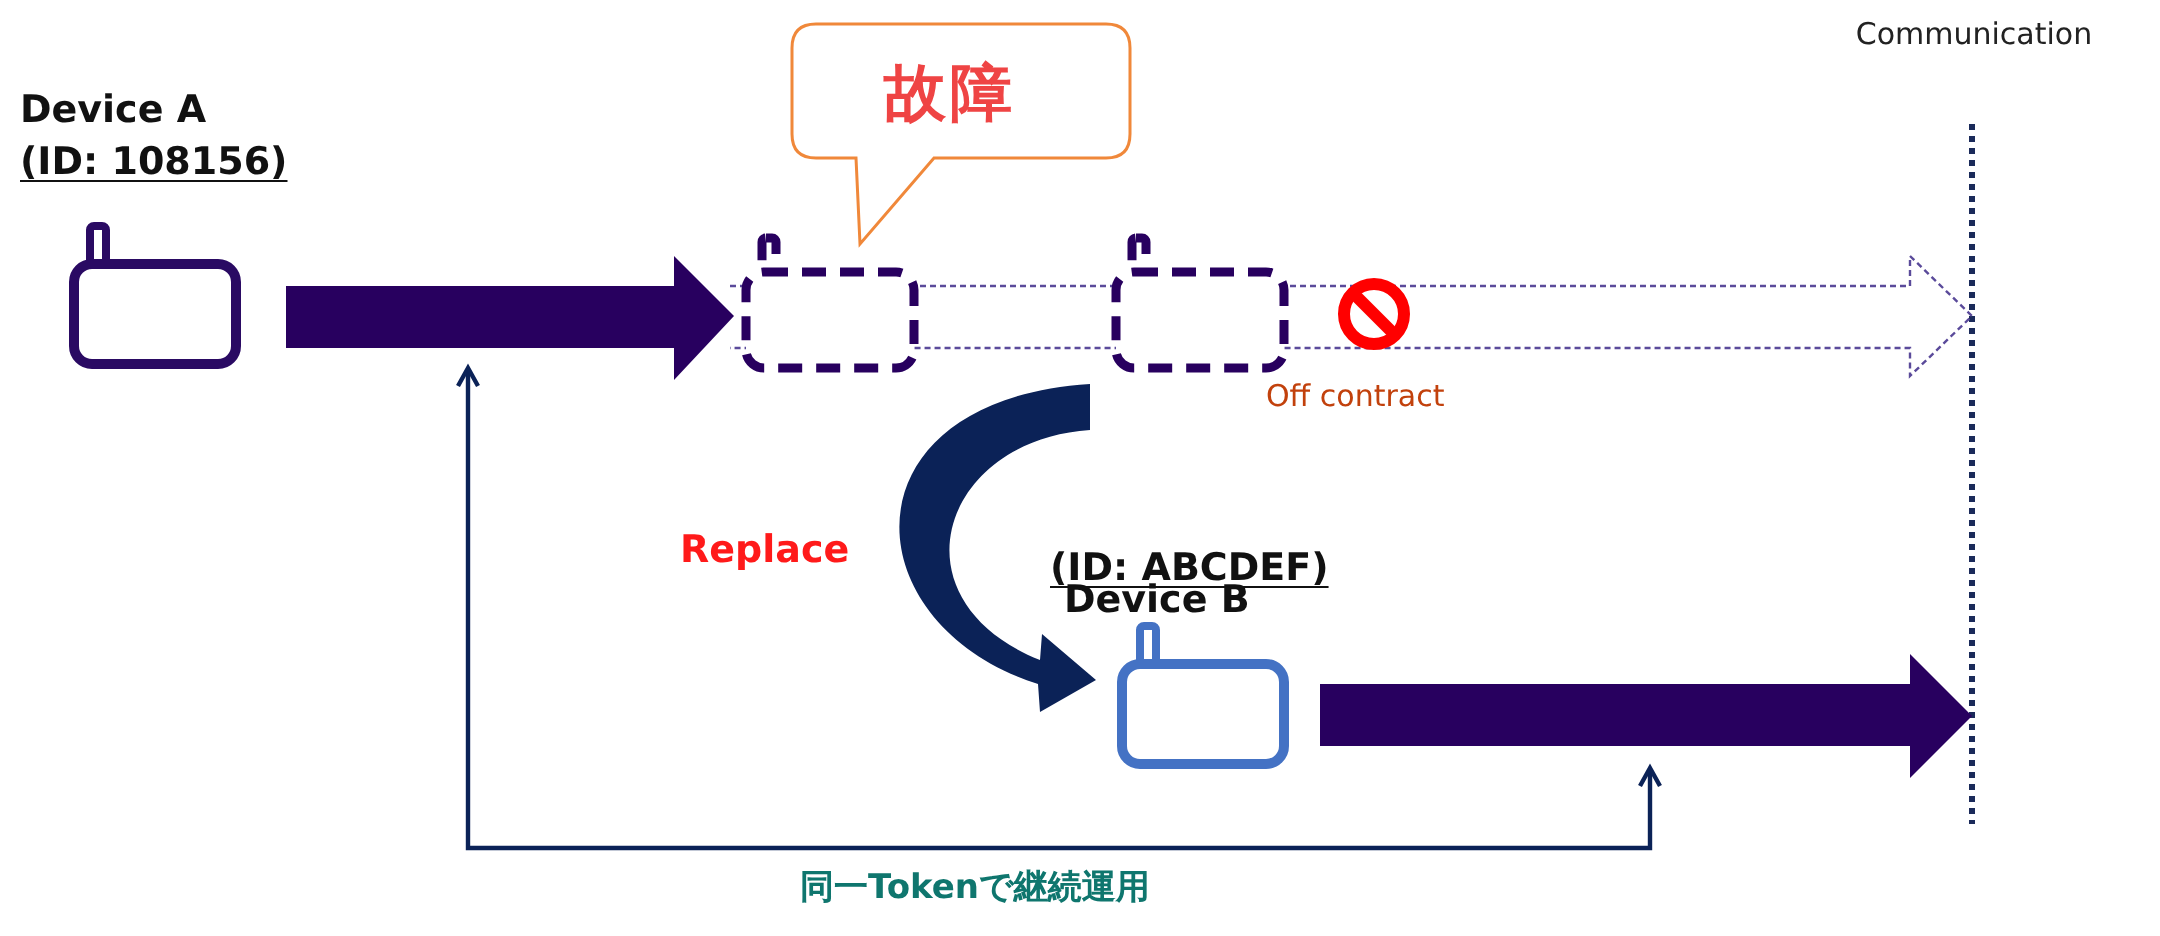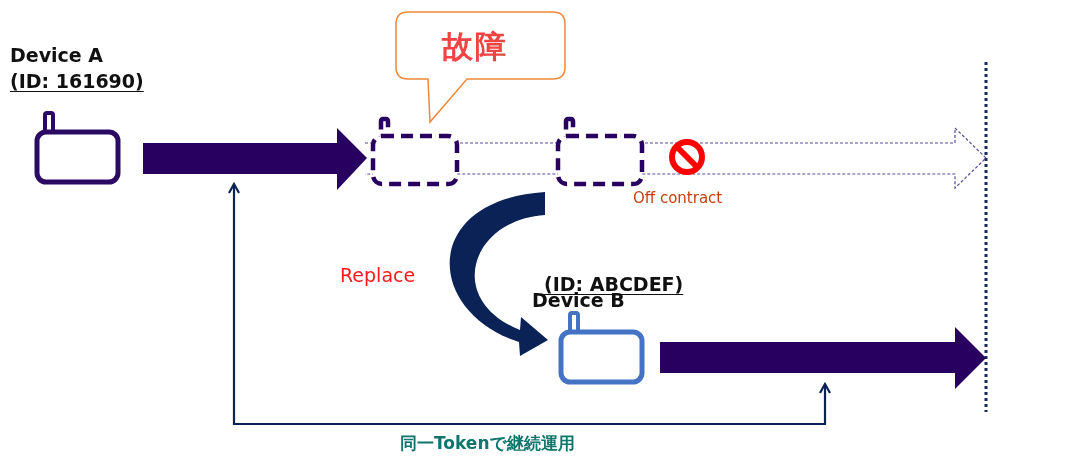--- a/index.html
+++ b/index.html
@@ -4,21 +4,21 @@
 <style>
   html, body { margin: 0; padding: 0; background: #ffffff; }
   body { width: 1080px; height: 468px; position: relative; overflow: hidden;
          font-family: "DejaVu Sans", "Liberation Sans", sans-serif; }
   .canvas { position: absolute; left: 0; top: 0; width: 1080px; height: 468px; }
   .label { position: absolute; white-space: nowrap; }
   .dev-title { font-weight: bold; font-size: 19px; color: #111; line-height: 24px; }
   .dev-id { font-weight: bold; font-size: 19px; color: #111; line-height: 24px; text-decoration: underline; text-underline-offset: 3px; }
   .end-label { font-size: 15px; color: #222; text-align: center; line-height: 19px; }
   .off-label { font-size: 15px; color: #c2410c; }
-  .replace-label { font-weight: normal; font-size: 19px; color: #ff1a1a; }
+  .replace-label { font-weight: bold; font-size: 19px; color: #ff1a1a; }
   .token-label { font-weight: bold; font-size: 17px; color: #0f766e; }
   .callout-text { font-weight: bold; font-size: 31px; color: #ef4444; letter-spacing: 2px; }
 </style>
 </head>
 <body>
 
 <svg class="canvas" viewBox="0 0 1080 468" xmlns="http://www.w3.org/2000/svg">
 
   <line x1="986" y1="62" x2="986" y2="412" stroke="#1a2a5a" stroke-width="3" stroke-dasharray="3,3"></line>
 
@@ -58,27 +58,28 @@
   <polygon points="660,342 955,342 955,327 986,358 955,389 955,373 660,373" fill="#28005f"></polygon>
 
   <g fill="none" stroke="#0b2257" stroke-width="2.2">
     <polyline points="234,186 234,424 825,424 825,386"></polyline>
     <polyline points="229,193 234,184 239,193"></polyline>
     <polyline points="820,393 825,384 830,393"></polyline>
   </g>
 </svg>
 
 <div class="label dev-title" style="left:10px; top:43px;">Device A</div>
-<div class="label dev-id" style="left:10px; top:69px;">(ID: 161690)</div>
+<div class="label dev-id" style="left:10px; top:69px;">(ID: 108156)</div>
 
 <div class="label callout-text" style="left:442px; top:26px;">故障</div>
 
 <div class="label end-label" style="left:900px; top:8px; width:174px;">
+  <div>Communication</div>
 </div>
 
 <div class="label off-label" style="left:633px; top:189px;">Off contract</div>
 
 <div class="label replace-label" style="left:340px; top:264px;">Replace</div>
 
 <div class="label dev-title" style="left:532px; top:245px;margin-top:43px;">Device B</div>
-<div class="label dev-id" style="left:544px; top:272px;">(ID: ABCDEF)</div>
+<div class="label dev-id" style="left:525px; top:272px;">(ID: ABCDEF)</div>
 
 <div class="label token-label" style="left:400px; top:432px;">同一Tokenで継続運用</div>
 
 </body></html>

